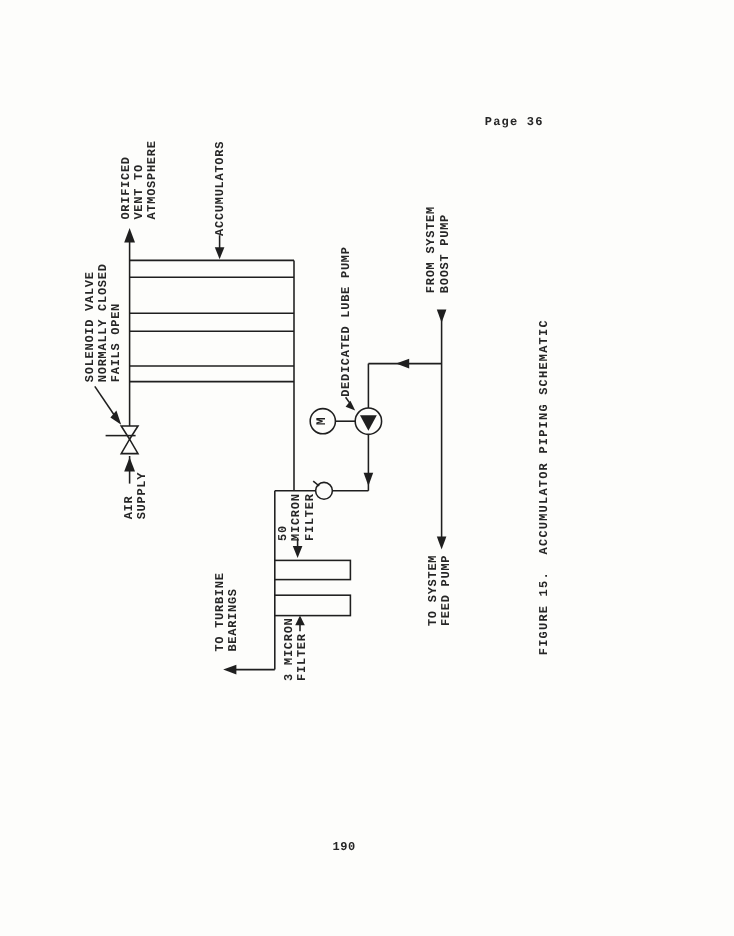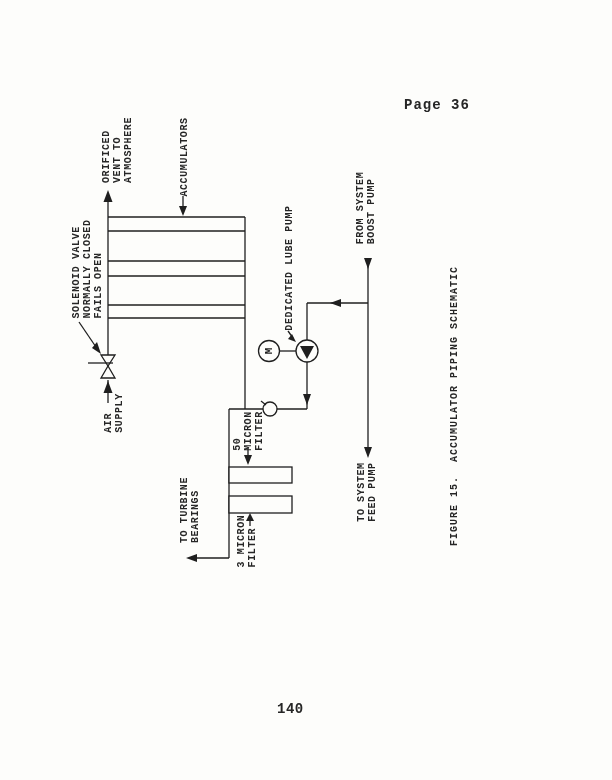--- a/index.html
+++ b/index.html
@@ -5,38 +5,38 @@
   html,body{margin:0;padding:0;}
   body{background:#e8e8e8;font-family:"Liberation Mono","DejaVu Sans Mono",monospace;}
   .page{
     position:relative;width:612px;height:780px;margin:0 auto;
     background:#fdfdfb;overflow:hidden;color:#1f1f1f;
   }
   .page svg{position:absolute;left:0;top:0;}
   .hlabel{
     position:absolute;white-space:pre;
     font-family:"Liberation Mono","DejaVu Sans Mono",monospace;
-    font-weight:700;font-size:14px;letter-spacing:1px;color:#262626;
+    font-weight:700;font-size:10px;letter-spacing:1px;color:#262626;
   }
   .vlabel{
     position:absolute;white-space:pre;text-align:left;
     transform:translate(-50%,-50%) rotate(-90deg);
     font-family:"Liberation Mono","DejaVu Sans Mono",monospace;
     font-weight:700;font-size:10px;line-height:11px;letter-spacing:0.6px;
     color:#262626;
   }
   .vlabel.caption{font-size:10px;letter-spacing:1px;}
 </style>
 </head>
 <body>
 
 <div class="page">
 
   <div class="hlabel" style="left:404px;top:97px;">Page 36</div>
-  <div class="hlabel" style="left:277px;top:701px;letter-spacing:0.5px;">140</div>
+  <div class="hlabel" style="left:277px;top:701px;letter-spacing:0.5px;">190</div>
 
   <svg width="612" height="780" viewBox="0 0 612 780">
     <g stroke="#1f1f1f" stroke-width="1.3" fill="none">
 
       <line x1="108" y1="197" x2="108" y2="355"></line>
 
       <line x1="108" y1="380" x2="108" y2="403"></line>
 
       <g>
         <line x1="108" y1="217" x2="245" y2="217"></line>

